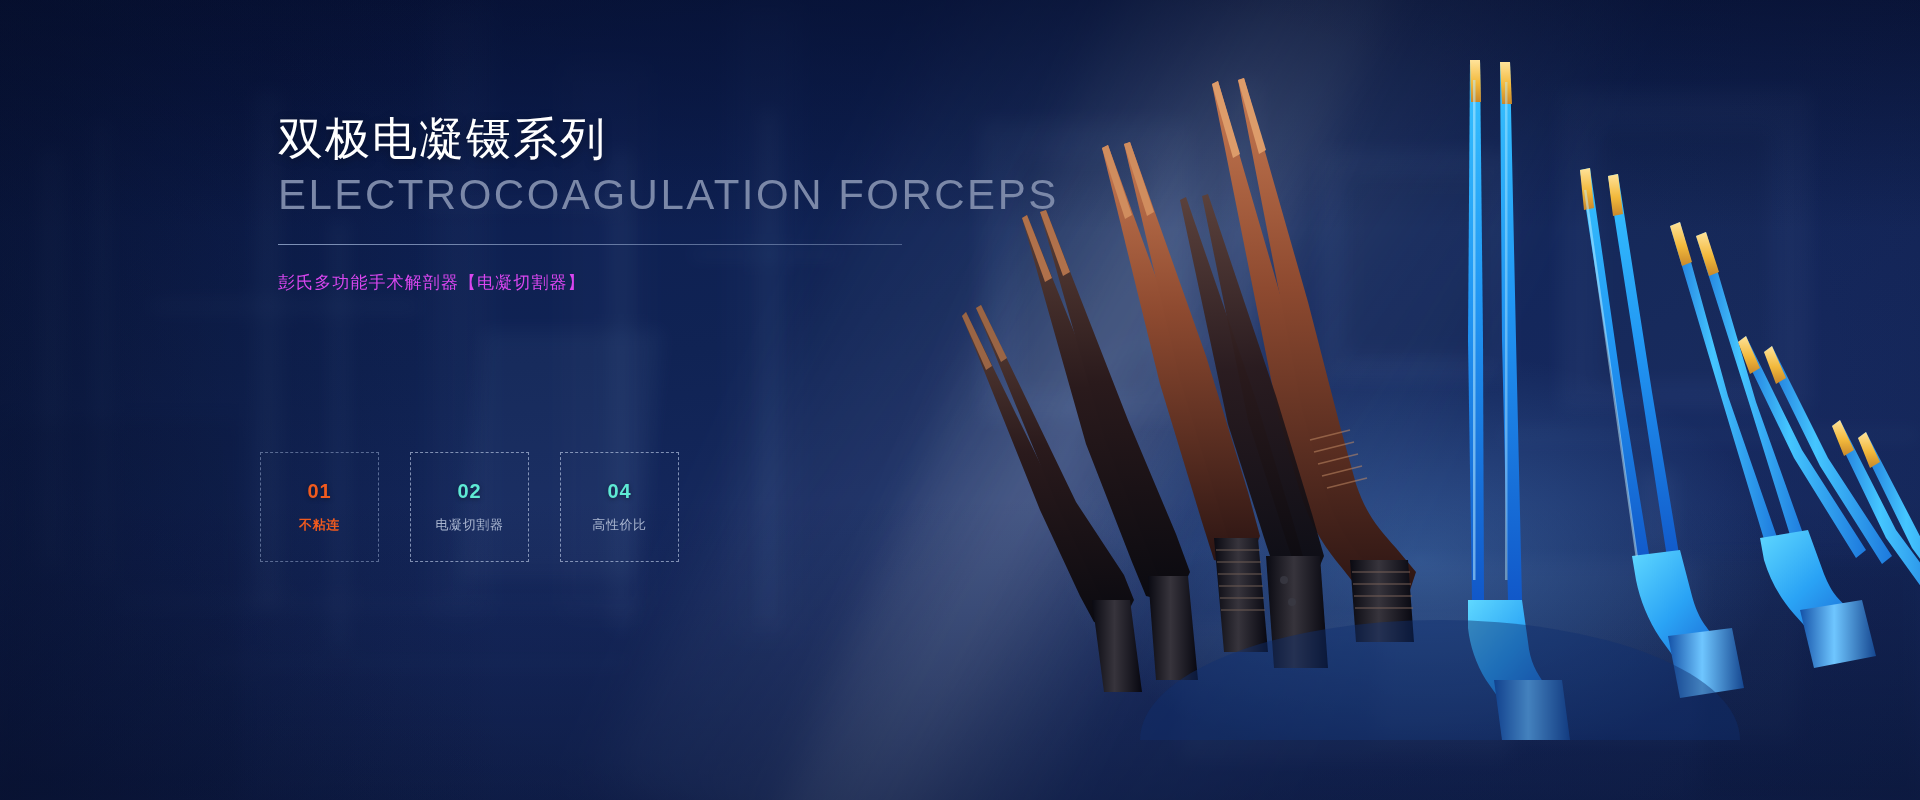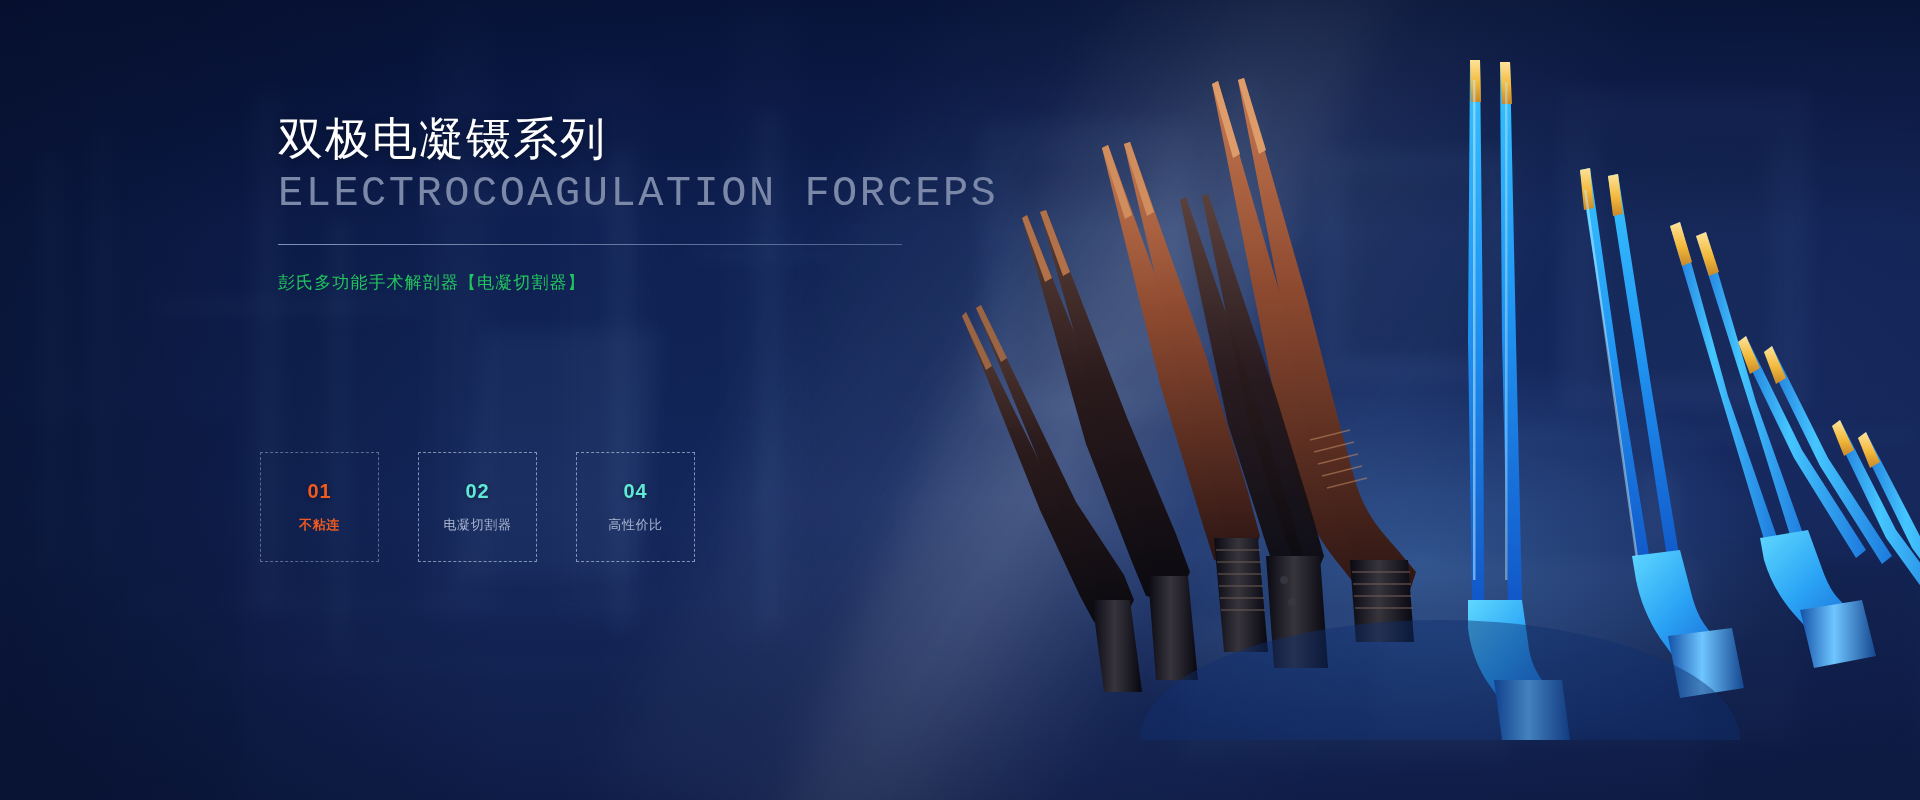--- a/index.html
+++ b/index.html
@@ -109,41 +109,40 @@
     text-shadow:0 2px 10px rgba(0,0,0,.35);
   }
   .title-en{
     margin-top:6px;
     font-size:42px;
     line-height:1.12;
     letter-spacing:2.5px;
     color:#7b88a8;
     font-weight:300;
     white-space:nowrap;
-    font-family:Liberation Mono, monospace;
   }
   .divider{
     margin-top:26px;
     width:624px; height:1px;
     background:linear-gradient(to right, rgba(158,178,214,.78), rgba(158,178,214,.42));
   }
   .subtitle{
     margin-top:26px;
     font-size:17px;
     letter-spacing:1.1px;
-    color:#22c55e;
+    color:#d946ef;
     font-weight:400;
   }
 
   
   .features{
     position:absolute;
     left:260px; top:452px;
     display:flex;
-    gap:39px;
+    gap:31px;
   }
   .feature{
     width:119px; height:110px;
     border:1px dashed rgba(196,210,236,.62);
     display:flex;
     flex-direction:column;
     align-items:center;
     justify-content:center;
     gap:13px;
     position:relative;

